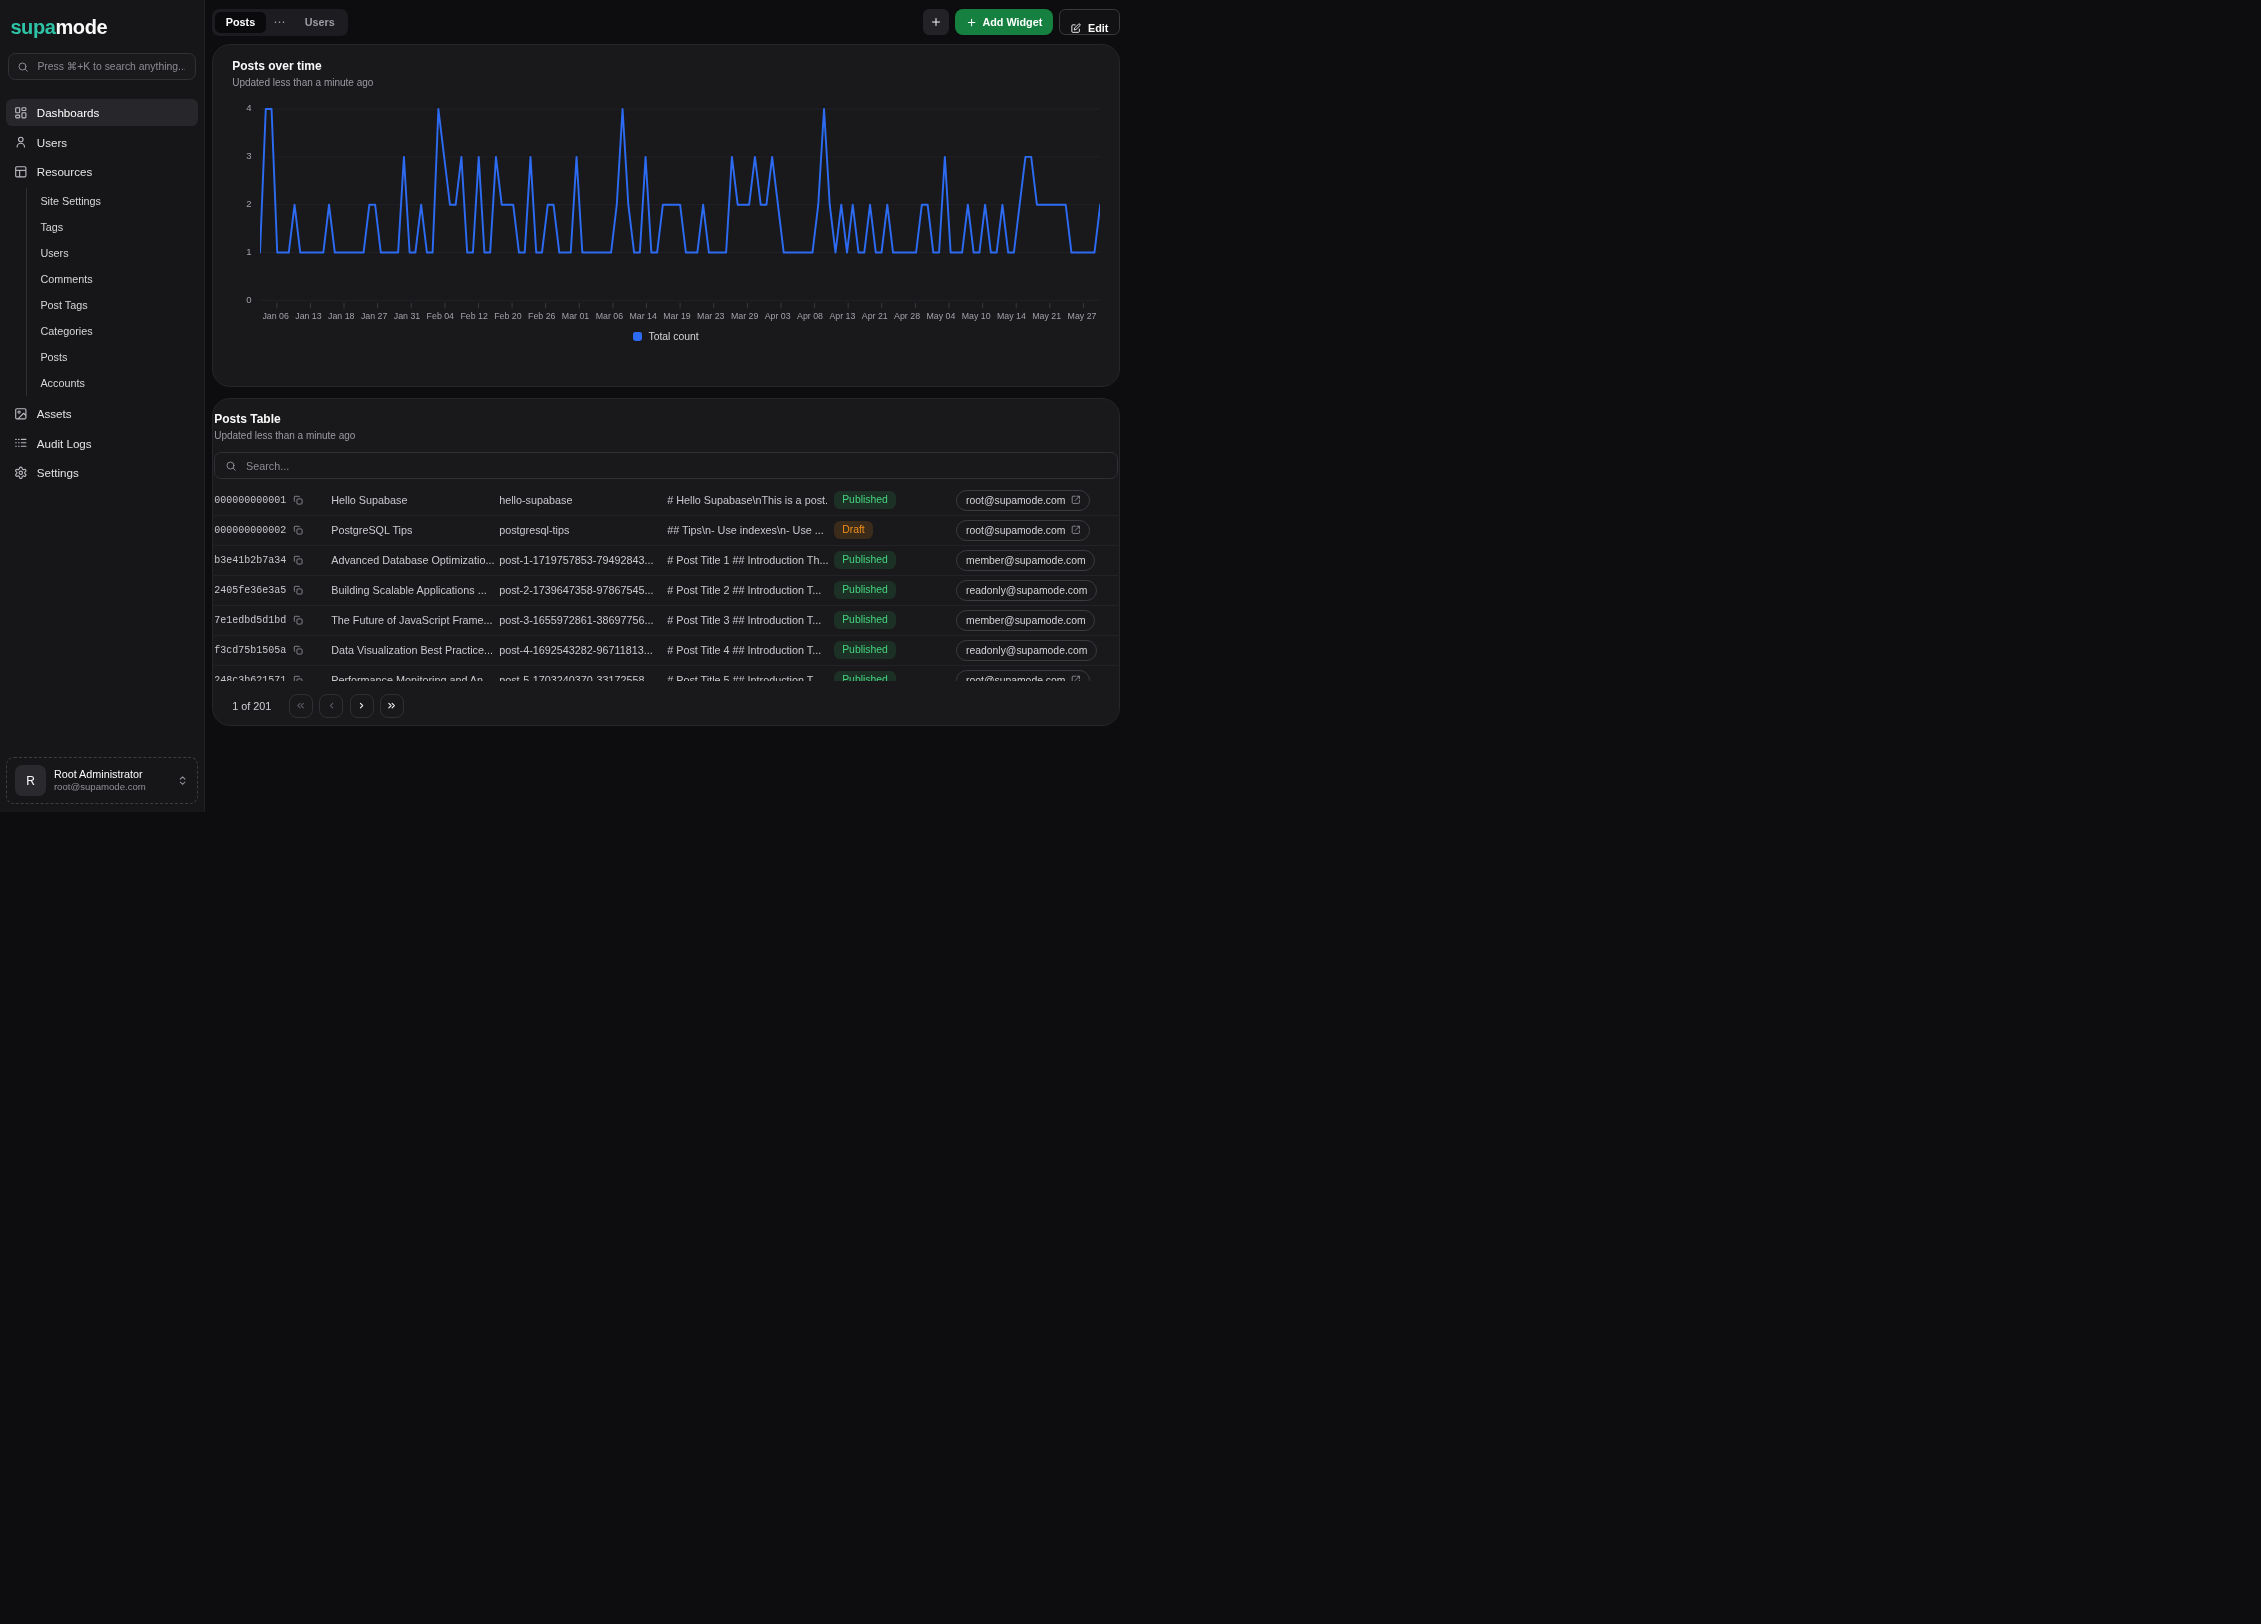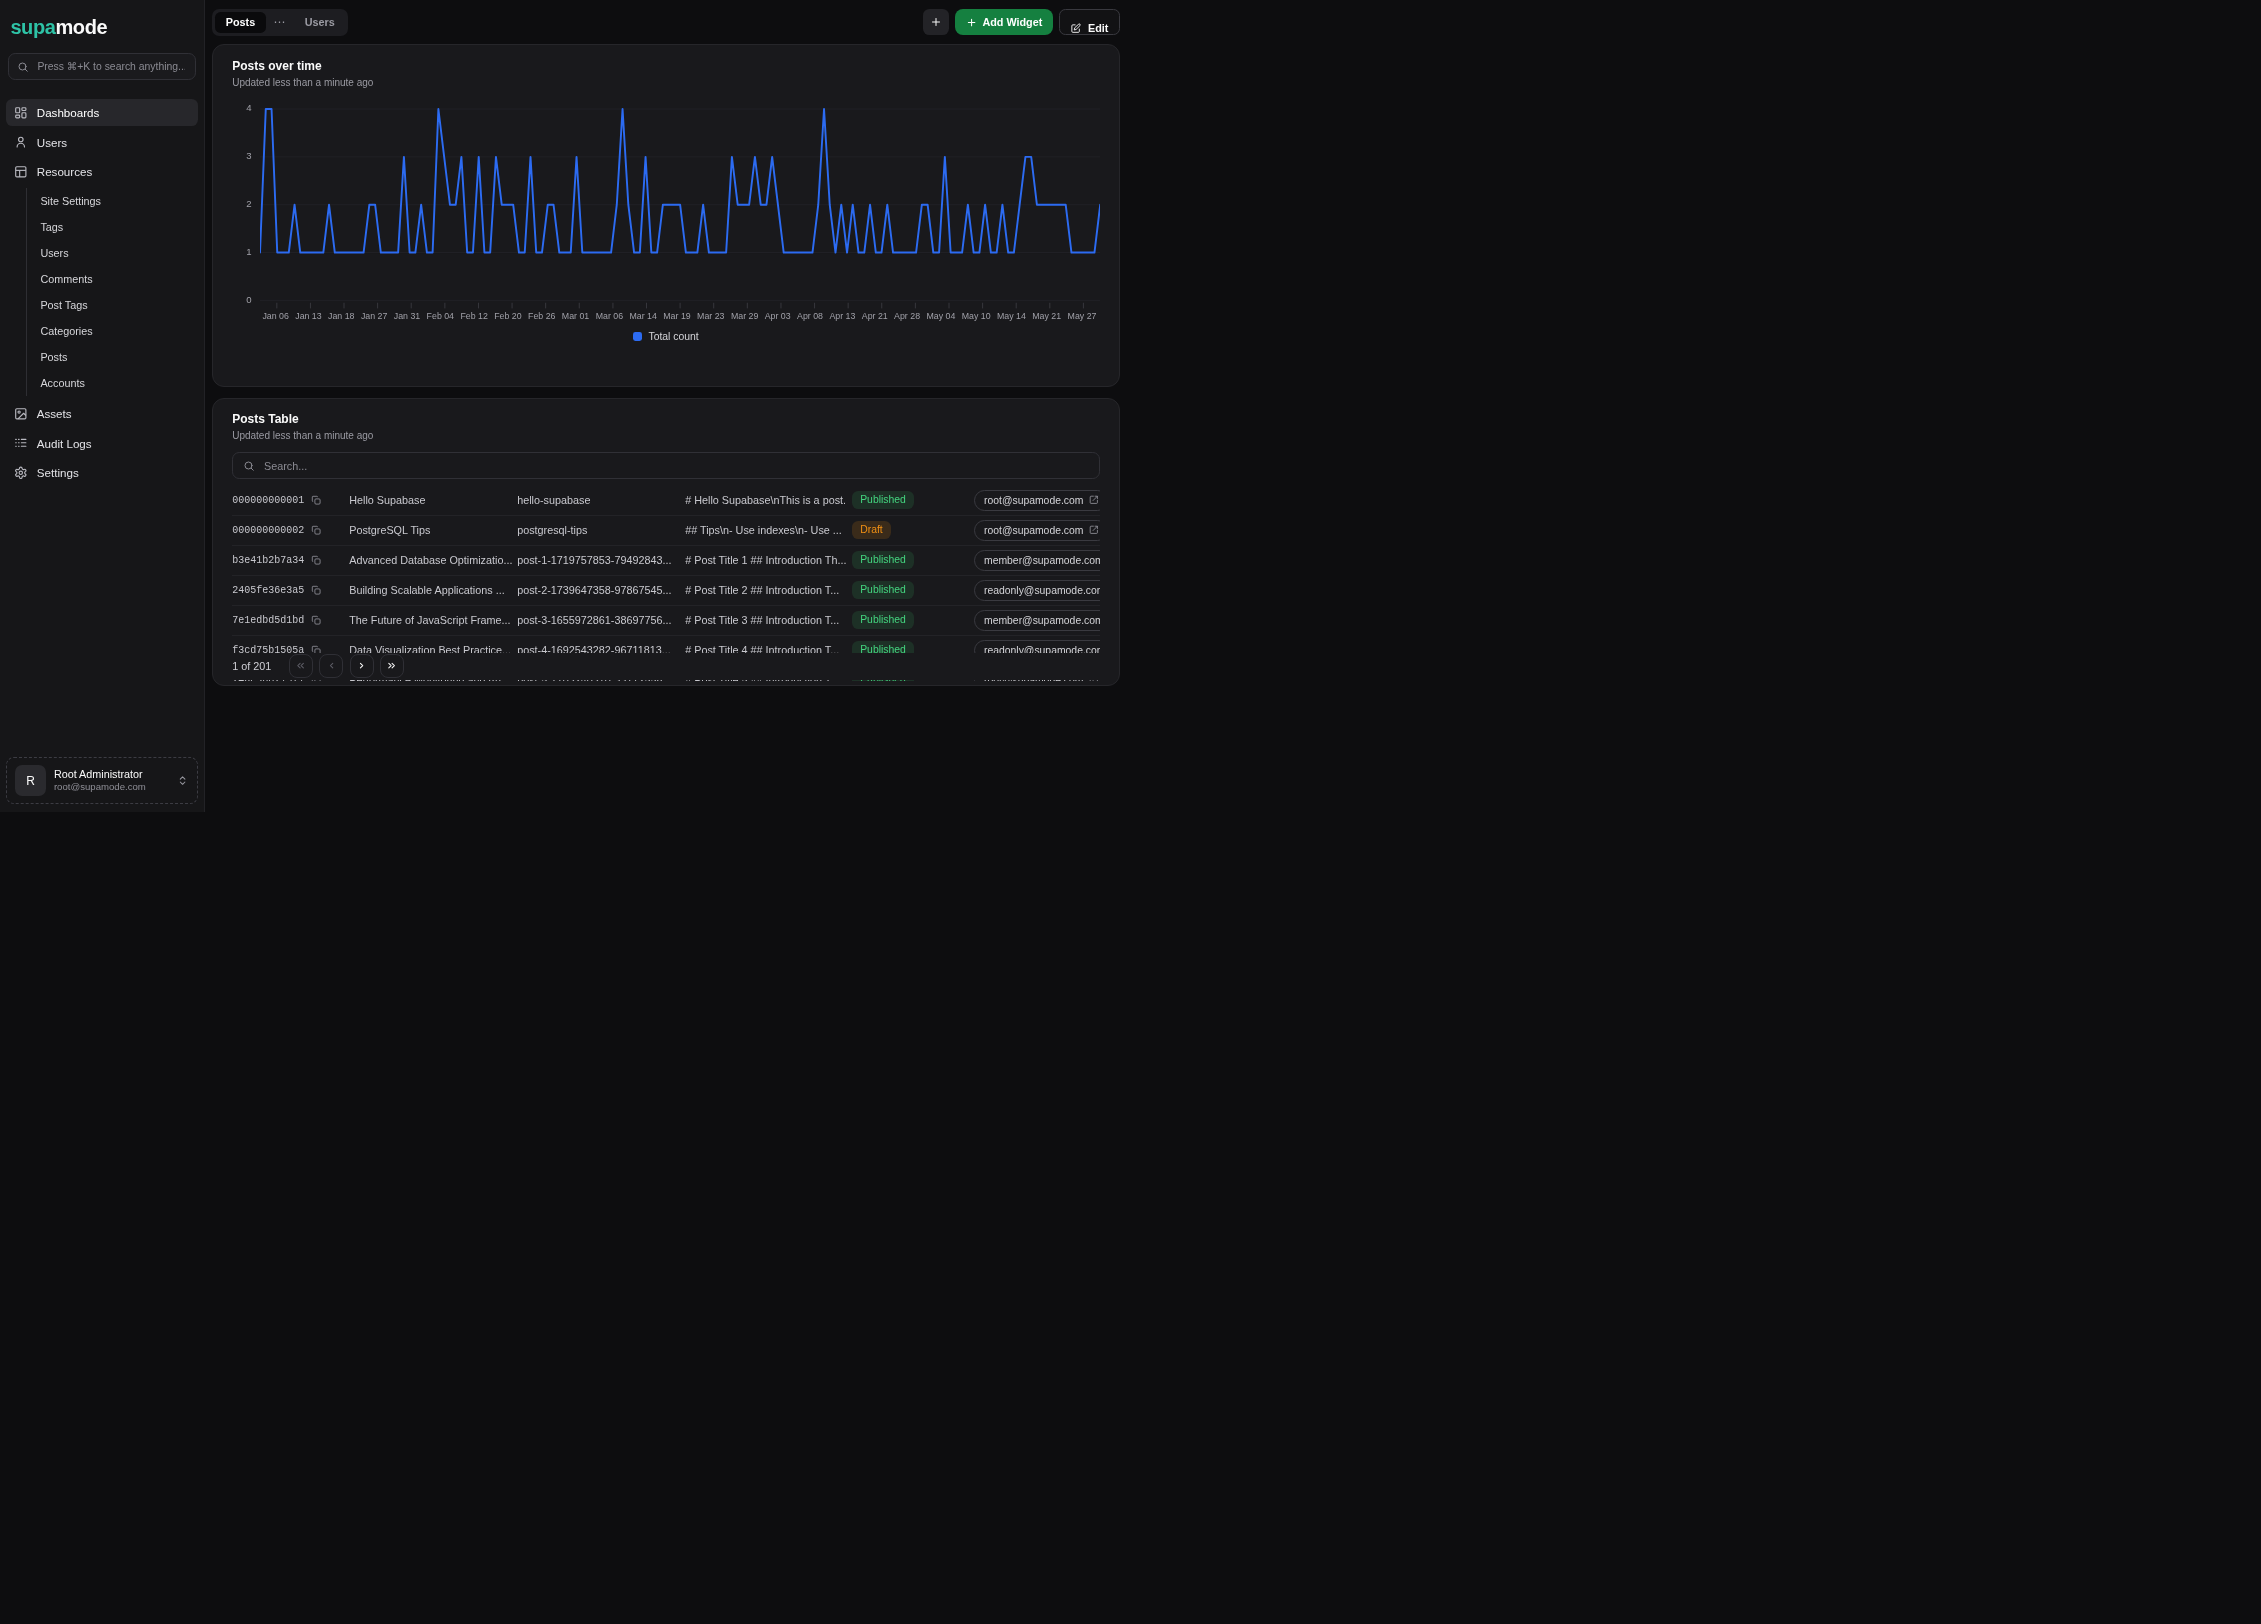--- a/index.html
+++ b/index.html
@@ -51,23 +51,23 @@
   .tab.active{background:#0a0a0c;color:#fff}
   .tab-menu{color:#9b9ba3;padding:0 5.6px;font-size:12px;cursor:pointer;letter-spacing:0.8px}
   .topbar-right{display:flex;gap:6.4px;align-items:center}
   .icon-btn{width:26px;height:26px;border-radius:6.4px;background:#232327;color:#fafafa;display:flex;
             align-items:center;justify-content:center;cursor:pointer;border:0}
   .btn-green{height:26px;background:var(--green);color:#fff;border-radius:8px;padding:0 10.4px;display:flex;
              align-items:center;gap:5.6px;font-size:10.8px;font-weight:600;cursor:pointer;border:0}
   .btn-outline{height:26px;border:0.8px solid #39393f;background:#121214;border-radius:6.4px;padding:0 10.4px;
                display:flex;align-items:flex-end;gap:6.4px;font-size:10.8px;font-weight:600;color:#fafafa;cursor:pointer}
 
-  .card{background:var(--card);border:0.8px solid var(--border);border-radius:12px}
+  .card{background:var(--card);border:0.8px solid var(--border);border-radius:18px}
   .card1{height:343px;padding:13.6px 19px;margin-bottom:11.2px}
-  .card2{height:288px;padding:13px 19px;position:relative;overflow:hidden}
+  .card2{height:328px;padding:13px 1px;position:relative;overflow:hidden}
   .card-title{font-size:12px;font-weight:600;color:#fafafa}
   .card-sub{font-size:10px;color:var(--muted);margin-top:4px}
 
   
   .chart-wrap{display:flex;margin-top:13px}
   .ylabels{width:21px;position:relative;height:209px;margin-right:6.4px;font-size:9.6px;color:#a0a0a8}
   .ylabel{position:absolute;right:1.6px}
   .plot{position:relative;flex:1;height:209px}
   .xlabels{display:flex;margin-left:27px;justify-content:space-around;font-size:8.8px;color:#a0a0a8;margin-top:1px}
   .xlabels span{white-space:nowrap}

